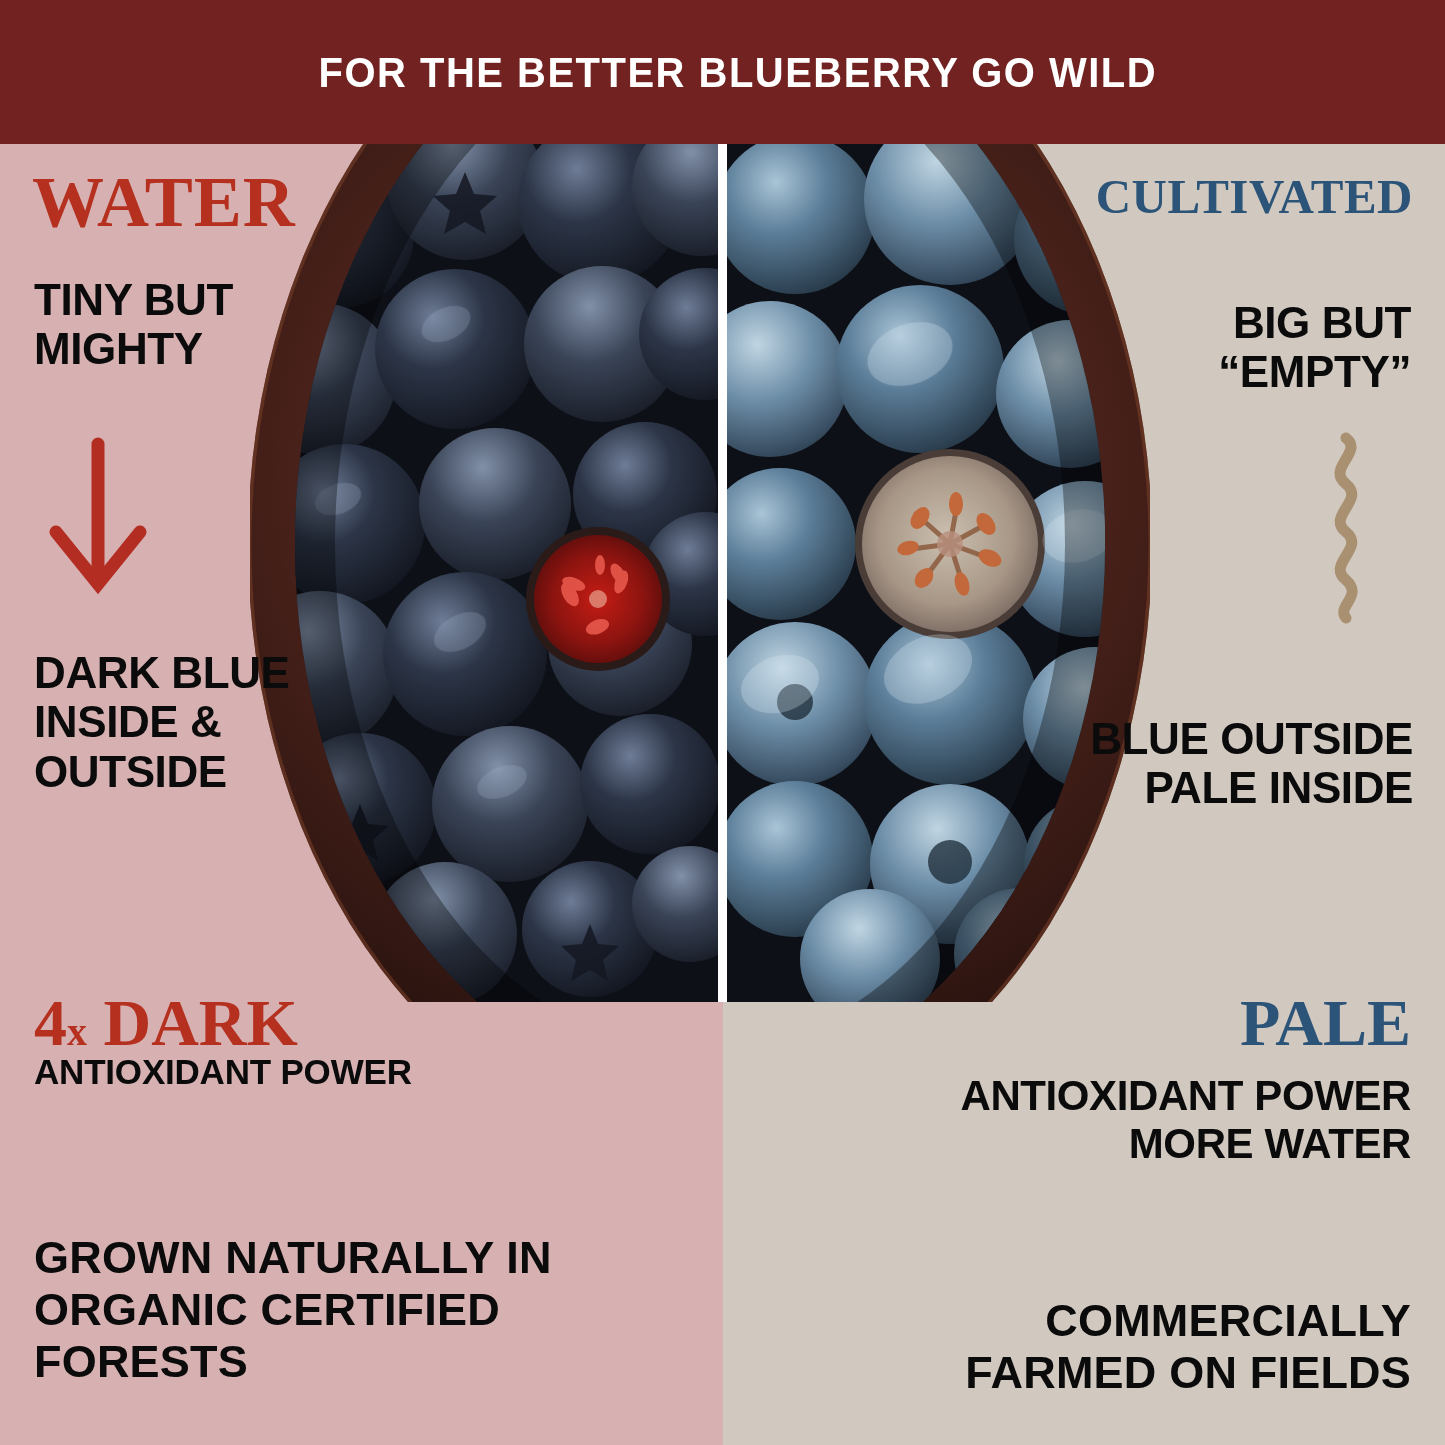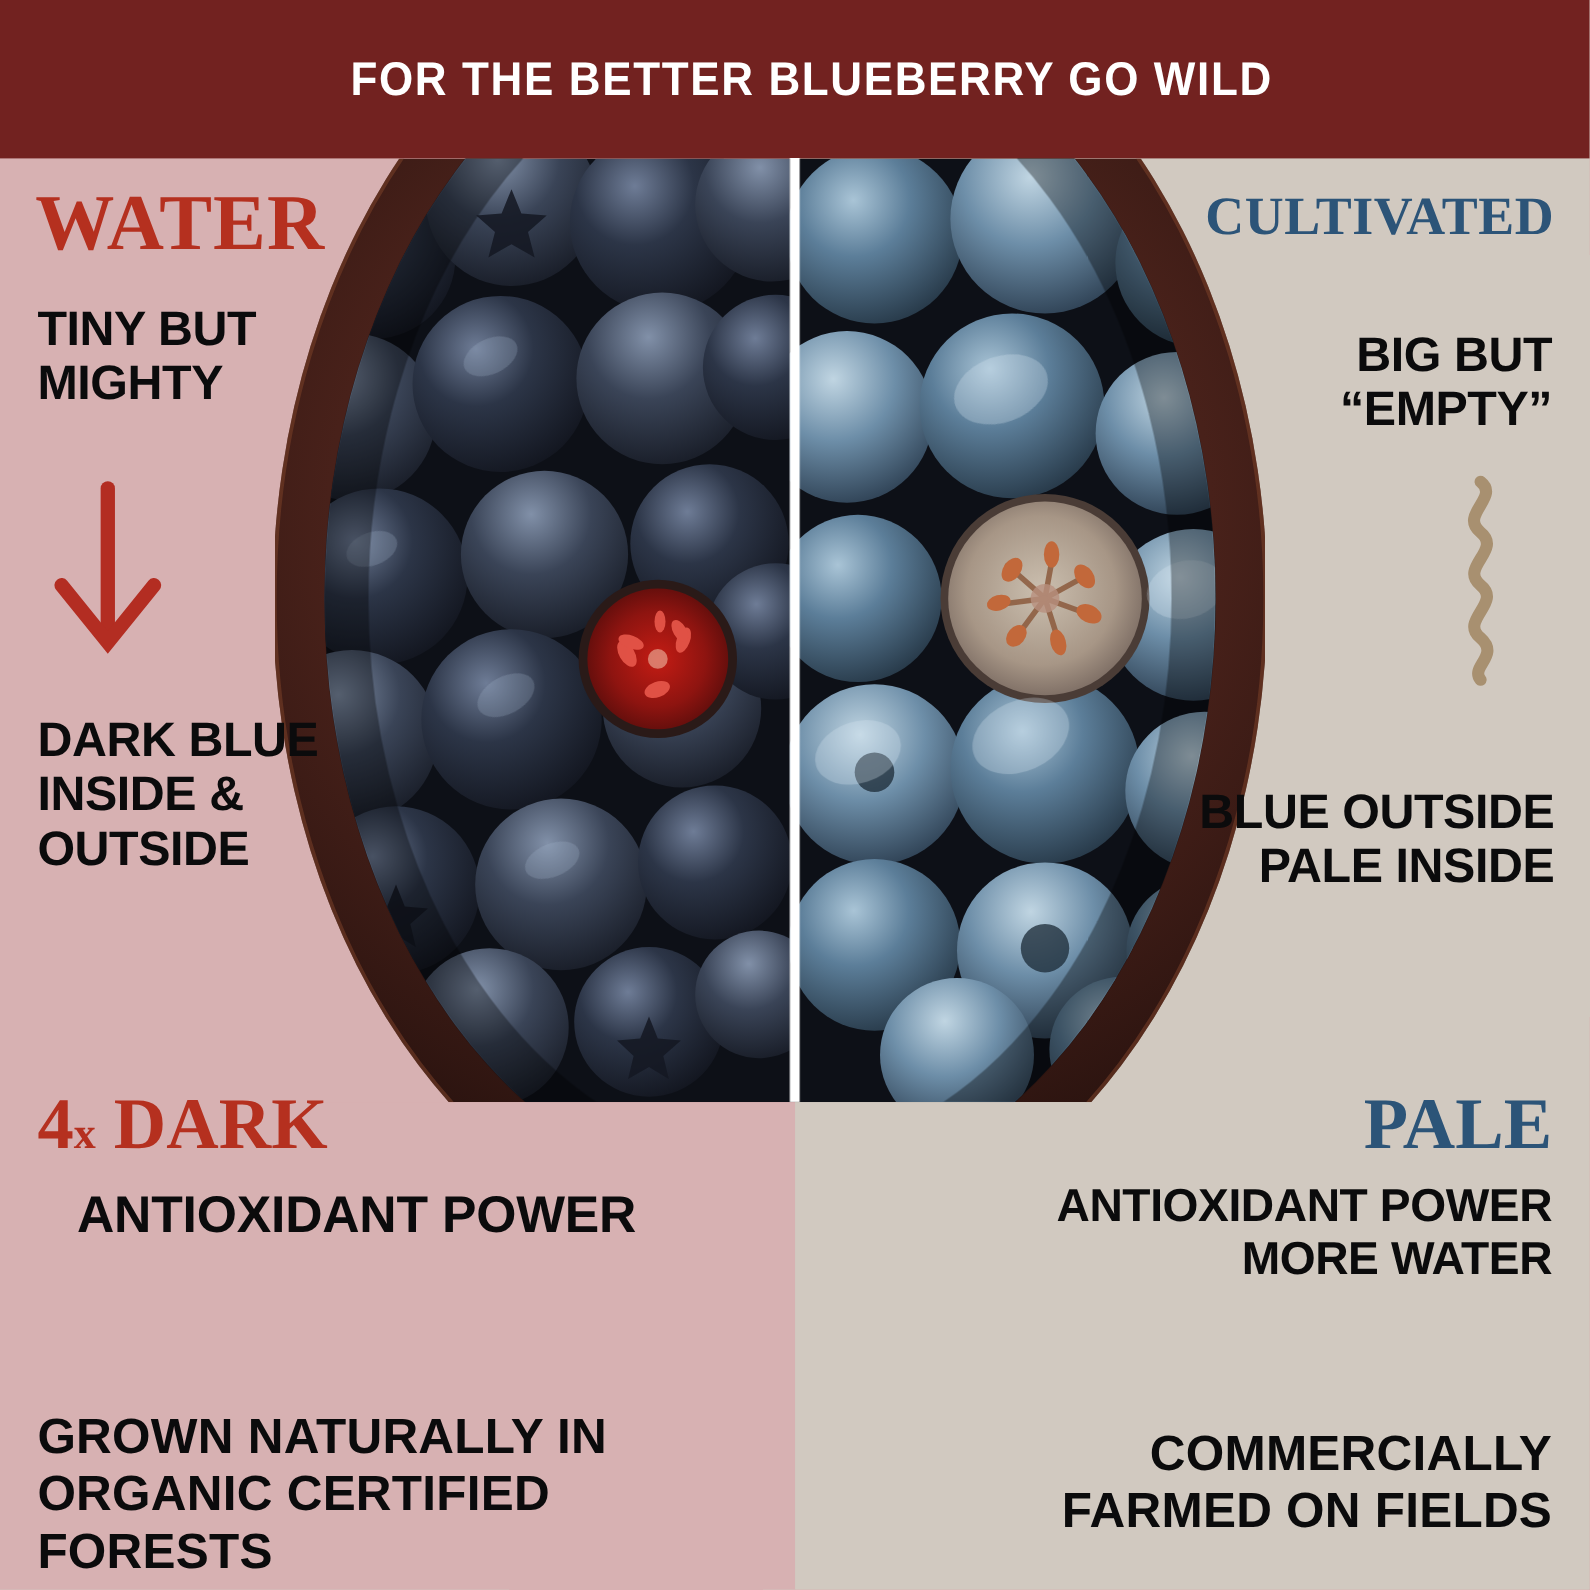--- a/index.html
+++ b/index.html
@@ -87,26 +87,26 @@
 
   
   #arrow-down{position:absolute;left:48px;top:436px;width:100px;height:160px;z-index:30;}
   
   #squiggle{position:absolute;left:1306px;top:432px;width:80px;height:192px;z-index:30;}
 
   
   #more-title{left:34px;top:990px;color:#B5301F;font-size:66px;}
   #more-title .big{font-size:66px;}
   #more-title .sm{font-size:40px;}
-  #more-sub{left:34px;top:1078px;font-size:47px;letter-spacing:-0.2px;margin-left:36px;}
+  #more-sub{left:34px;top:1052px;font-size:35px;letter-spacing:-0.2px;}
 
   #less-title{right:34px;top:990px;color:#2C5478;font-size:66px;text-align:right;}
   #less-sub{right:34px;top:1072px;font-size:42px;width:560px;text-align:right;line-height:1.15;}
 
-  #grown-block{left:34px;top:1232px;font-size:45px;width:640px;margin-top:48px;}
+  #grown-block{left:34px;top:1232px;font-size:45px;width:640px;}
   #farmed-block{right:34px;top:1295px;font-size:45px;width:560px;text-align:right;}
 </style>
 </head>
 <body>
 
 <div id="poster">
 
   <div class="half half-left"></div>
   <div class="half half-right"></div>
 

